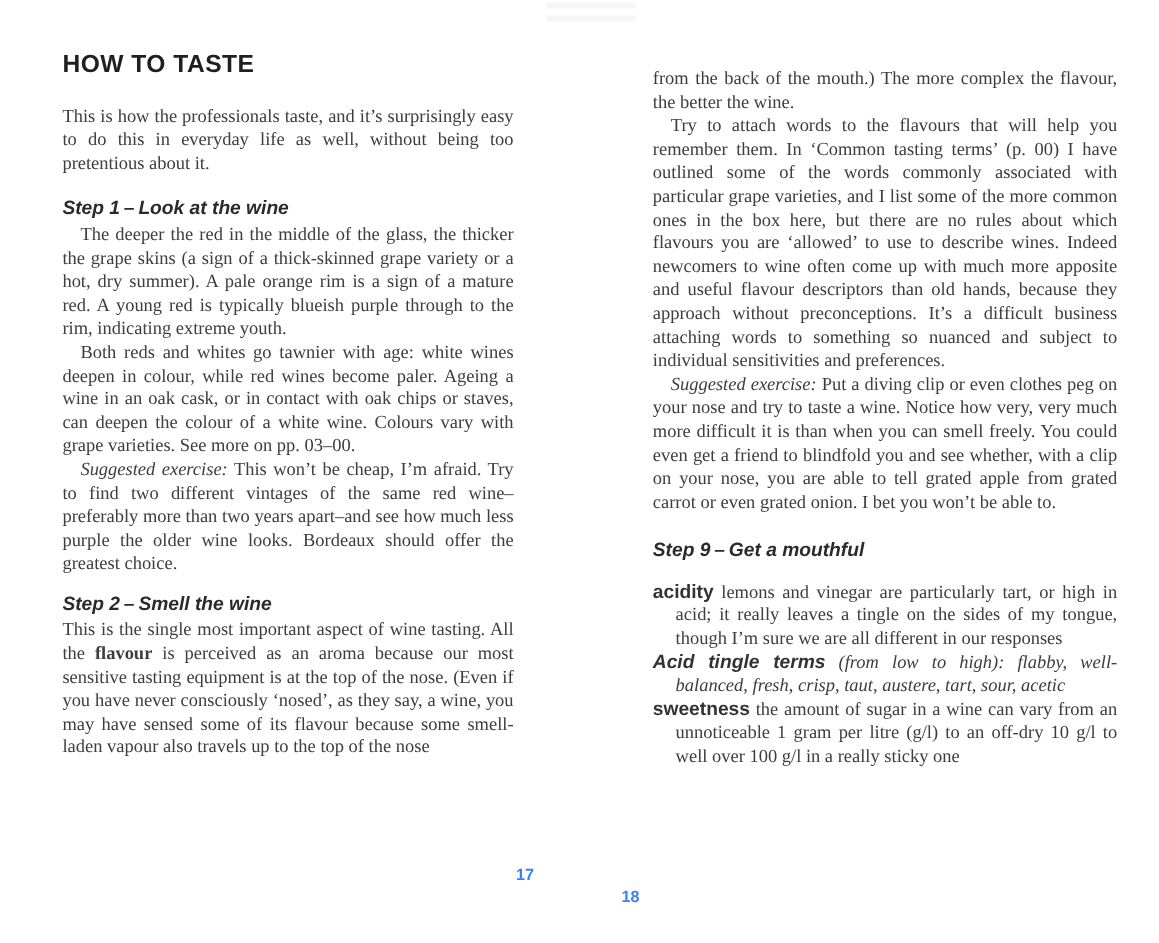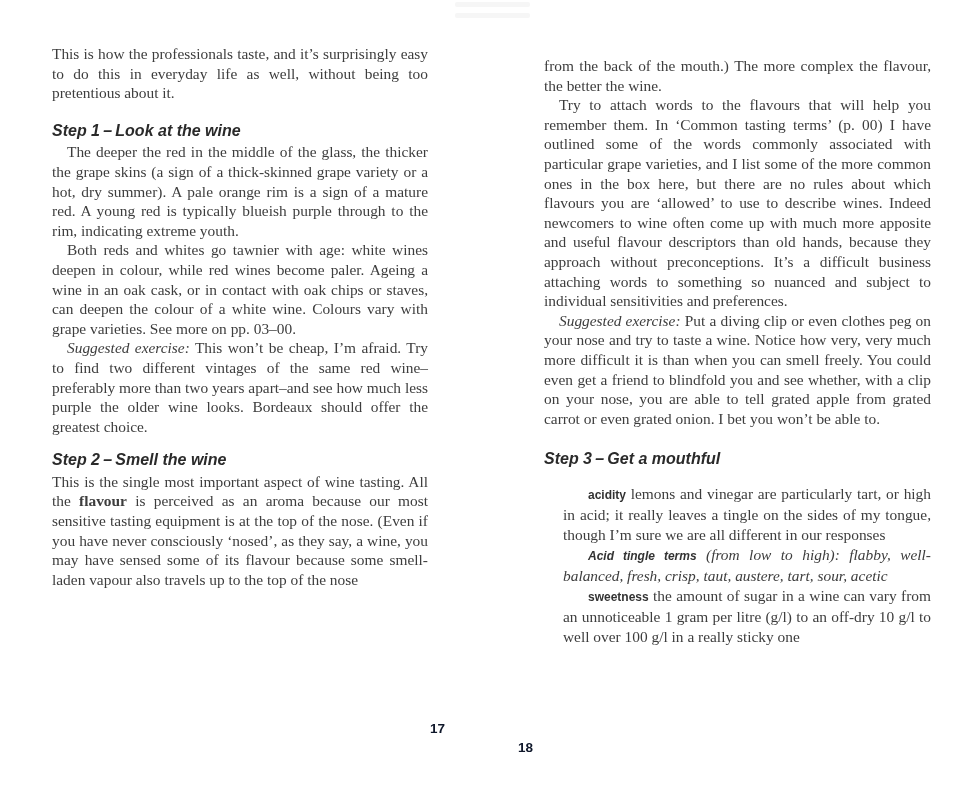--- a/index.html
+++ b/index.html
@@ -50,61 +50,61 @@
   .lead-italic { font-style: italic; }
   .bold { font-weight: bold; }
   .terms-block { margin-top: 15px; }
   .term-row {
     padding-left: 19px;
     text-indent: -19px;
   }
   .term {
     font-family: "Liberation Sans", sans-serif;
     font-weight: bold;
-    font-size: 12px;
+    font-size: 16px;
     color: #333333;
-    margin-left: 44px;
   }
   .term.italic { font-style: italic; }
   .def-italic { font-style: italic; }
   .page-number {
     position: absolute;
     font-family: "Liberation Sans", sans-serif;
     font-weight: bold;
     font-size: 13.5px;
-    color: #0f172a;
+    color: #3b82f6;
   }
   .page-number.left  { left: 430px; top: 721px; }
   .page-number.right { left: 518px; top: 740px; }
 </style>
 </head>
 <body>
 
 <div class="scan-artifact"></div>
 <div class="scan-artifact second"></div>
 
 <div class="page page-left">
+  <h1 class="page-title">HOW TO TASTE</h1>
 
   <p>This is how the professionals taste, and it’s surprisingly easy to do this in everyday life as well, without being too pretentious about it.</p>
 
   <h2 class="step-heading">Step 1 – Look at the wine</h2>
   <p class="indent">The deeper the red in the middle of the glass, the thicker the grape skins (a sign of a thick-skinned grape variety or a hot, dry summer). A pale orange rim is a sign of a mature red. A young red is typically blueish purple through to the rim, indicating extreme youth.</p>
   <p class="indent">Both reds and whites go tawnier with age: white wines deepen in colour, while red wines become paler. Ageing a wine in an oak cask, or in contact with oak chips or staves, can deepen the colour of a white wine. Colours vary with grape varieties. See more on pp. 03–00.</p>
   <p class="indent"><span class="lead-italic">Suggested exercise:</span><span> This won’t be cheap, I’m afraid. Try to find two different vintages of the same red wine–preferably more than two years apart–and see how much less purple the older wine looks. Bordeaux should offer the greatest choice.</span></p>
 
   <h2 class="step-heading gap-lg">Step 2 – Smell the wine</h2>
   <p><span>This is the single most important aspect of wine tasting. All the </span><span class="bold">flavour</span><span> is perceived as an aroma because our most sensitive tasting equipment is at the top of the nose. (Even if you have never consciously ‘nosed’, as they say, a wine, you may have sensed some of its flavour because some smell-laden vapour also travels up to the top of the nose</span></p>
 </div>
 
 <div class="page page-right">
   <p>from the back of the mouth.) The more complex the flavour, the better the wine.</p>
   <p class="indent">Try to attach words to the flavours that will help you remember them. In ‘Common tasting terms’ (p. 00) I have outlined some of the words commonly associated with particular grape varieties, and I list some of the more common ones in the box here, but there are no rules about which flavours you are ‘allowed’ to use to describe wines. Indeed newcomers to wine often come up with much more apposite and useful flavour descriptors than old hands, because they approach without preconceptions. It’s a difficult business attaching words to something so nuanced and subject to individual sensitivities and preferences.</p>
   <p class="indent"><span class="lead-italic">Suggested exercise:</span><span> Put a diving clip or even clothes peg on your nose and try to taste a wine. Notice how very, very much more difficult it is than when you can smell freely. You could even get a friend to blindfold you and see whether, with a clip on your nose, you are able to tell grated apple from grated carrot or even grated onion. I bet you won’t be able to.</span></p>
 
-  <h2 class="step-heading gap-md">Step 3 – Get a mouthful</h2>
+  <h2 class="step-heading gap-md">Step 9 – Get a mouthful</h2>
 
   <div class="terms-block">
     <p class="term-row"><span class="term">acidity</span><span> lemons and vinegar are particularly tart, or high in acid; it really leaves a tingle on the sides of my tongue, though I’m sure we are all different in our responses</span></p>
     <p class="term-row"><span class="term italic">Acid tingle terms</span><span class="def-italic"> (from low to high): flabby, well-balanced, fresh, crisp, taut, austere, tart, sour, acetic</span></p>
     <p class="term-row"><span class="term">sweetness</span><span> the amount of sugar in a wine can vary from an unnoticeable 1 gram per litre (g/l) to an off-dry 10 g/l to well over 100 g/l in a really sticky one</span></p>
   </div>
 </div>
 
 <div class="page-number left">17</div>
 <div class="page-number right">18</div>

